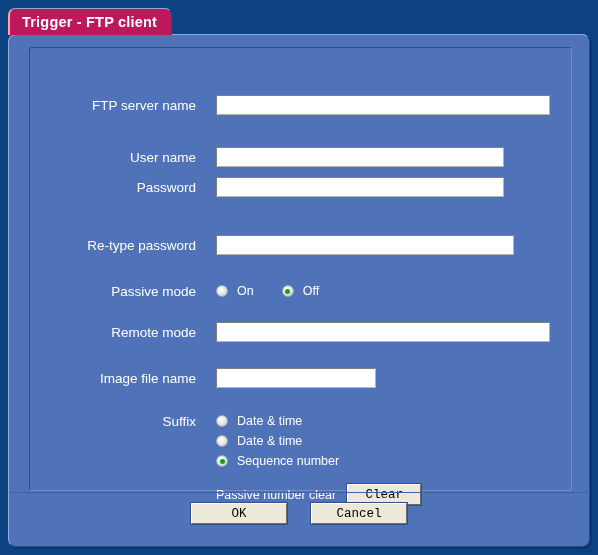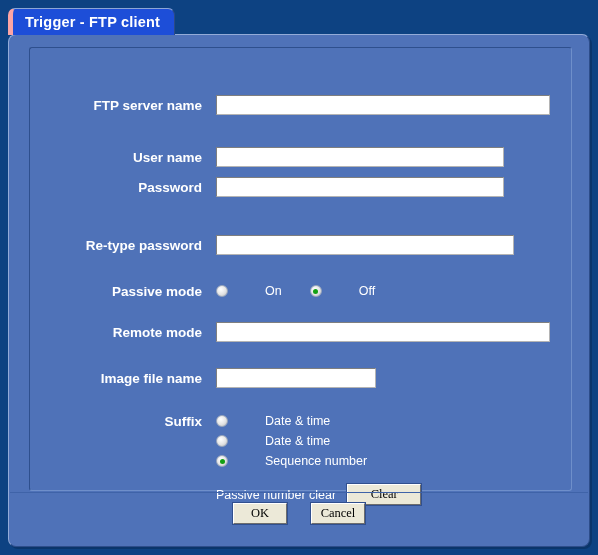--- a/index.html
+++ b/index.html
@@ -15,25 +15,25 @@
     position: relative;
   }
 
   
   #title-tab {
     position: absolute;
     left: 8px;
     top: 8px;
     height: 27px;
     padding: 0 14px 0 12px;
-    background: #1d4ed8;
+    background: #be185d;
     border-top-left-radius: 7px;
     border-top-right-radius: 7px;
     border-top: 1px solid #8ca6d6;
-    border-left: 5px solid #fca5a5;
+    border-left: 2px solid #fca5a5;
     border-right: 1px solid #2b4a86;
     box-sizing: border-box;
     display: flex;
     align-items: center;
     z-index: 5;
   }
   #title-tab .tab-text {
     color: #ffffff;
     font-size: 14.5px;
     font-weight: bold;
@@ -80,23 +80,22 @@
     display: flex;
     align-items: center;
   }
   .row-label {
     position: absolute;
     left: 0;
     width: 187px;
     text-align: right;
     color: #ffffff;
     font-size: 13.5px;
-    font-weight: bold;
+    font-weight: normal;
     white-space: nowrap;
-    margin-left: 6px;
   }
   .text-input {
     position: absolute;
     left: 207px;
     height: 20px;
     background: #ffffff;
     border: 1px solid #b4b4b4;
     border-top-color: #7f7f7f;
     border-left-color: #7f7f7f;
     box-sizing: border-box;
@@ -129,21 +128,20 @@
     position: absolute;
     left: 207px;
     display: flex;
     align-items: center;
   }
   .radio-option {
     display: flex;
     align-items: center;
     margin-right: 28px;
     cursor: default;
-    gap: 28px;
   }
   .radio-dot {
     width: 12px;
     height: 12px;
     border-radius: 50%;
     background: radial-gradient(circle at 38% 34%, #ffffff 0%, #e4e4e4 55%, #b9b9b9 100%);
     border: 1px solid #9aa7bd;
     box-sizing: border-box;
     margin-right: 9px;
     flex: none;
@@ -192,21 +190,21 @@
   }
 
   
   .push-button {
     background: #ece9d8;
     border: 1px solid #ffffff;
     border-right-color: #6d6d6d;
     border-bottom-color: #6d6d6d;
     box-shadow: 0 0 0 1px #31508f;
     color: #000000;
-    font-family: Liberation Serif, serif;
+    font-family: Liberation Mono, monospace;
     font-size: 12.5px;
     text-align: center;
     box-sizing: border-box;
     cursor: default;
     padding: 0;
   }
   #clear-button {
     width: 74px;
     height: 21px;
   }
@@ -223,21 +221,21 @@
   #footer-buttons {
     position: absolute;
     left: 0;
     top: 468px;
     width: 100%;
     display: flex;
     justify-content: center;
     gap: 24px;
   }
   #ok-button, #cancel-button {
-    width: 54px;
+    width: 96px;
     height: 21px;
   }
 </style>
 </head>
 <body>
 
 <div id="title-tab">
   <span class="tab-text">Trigger - FTP client</span>
 </div>
 

